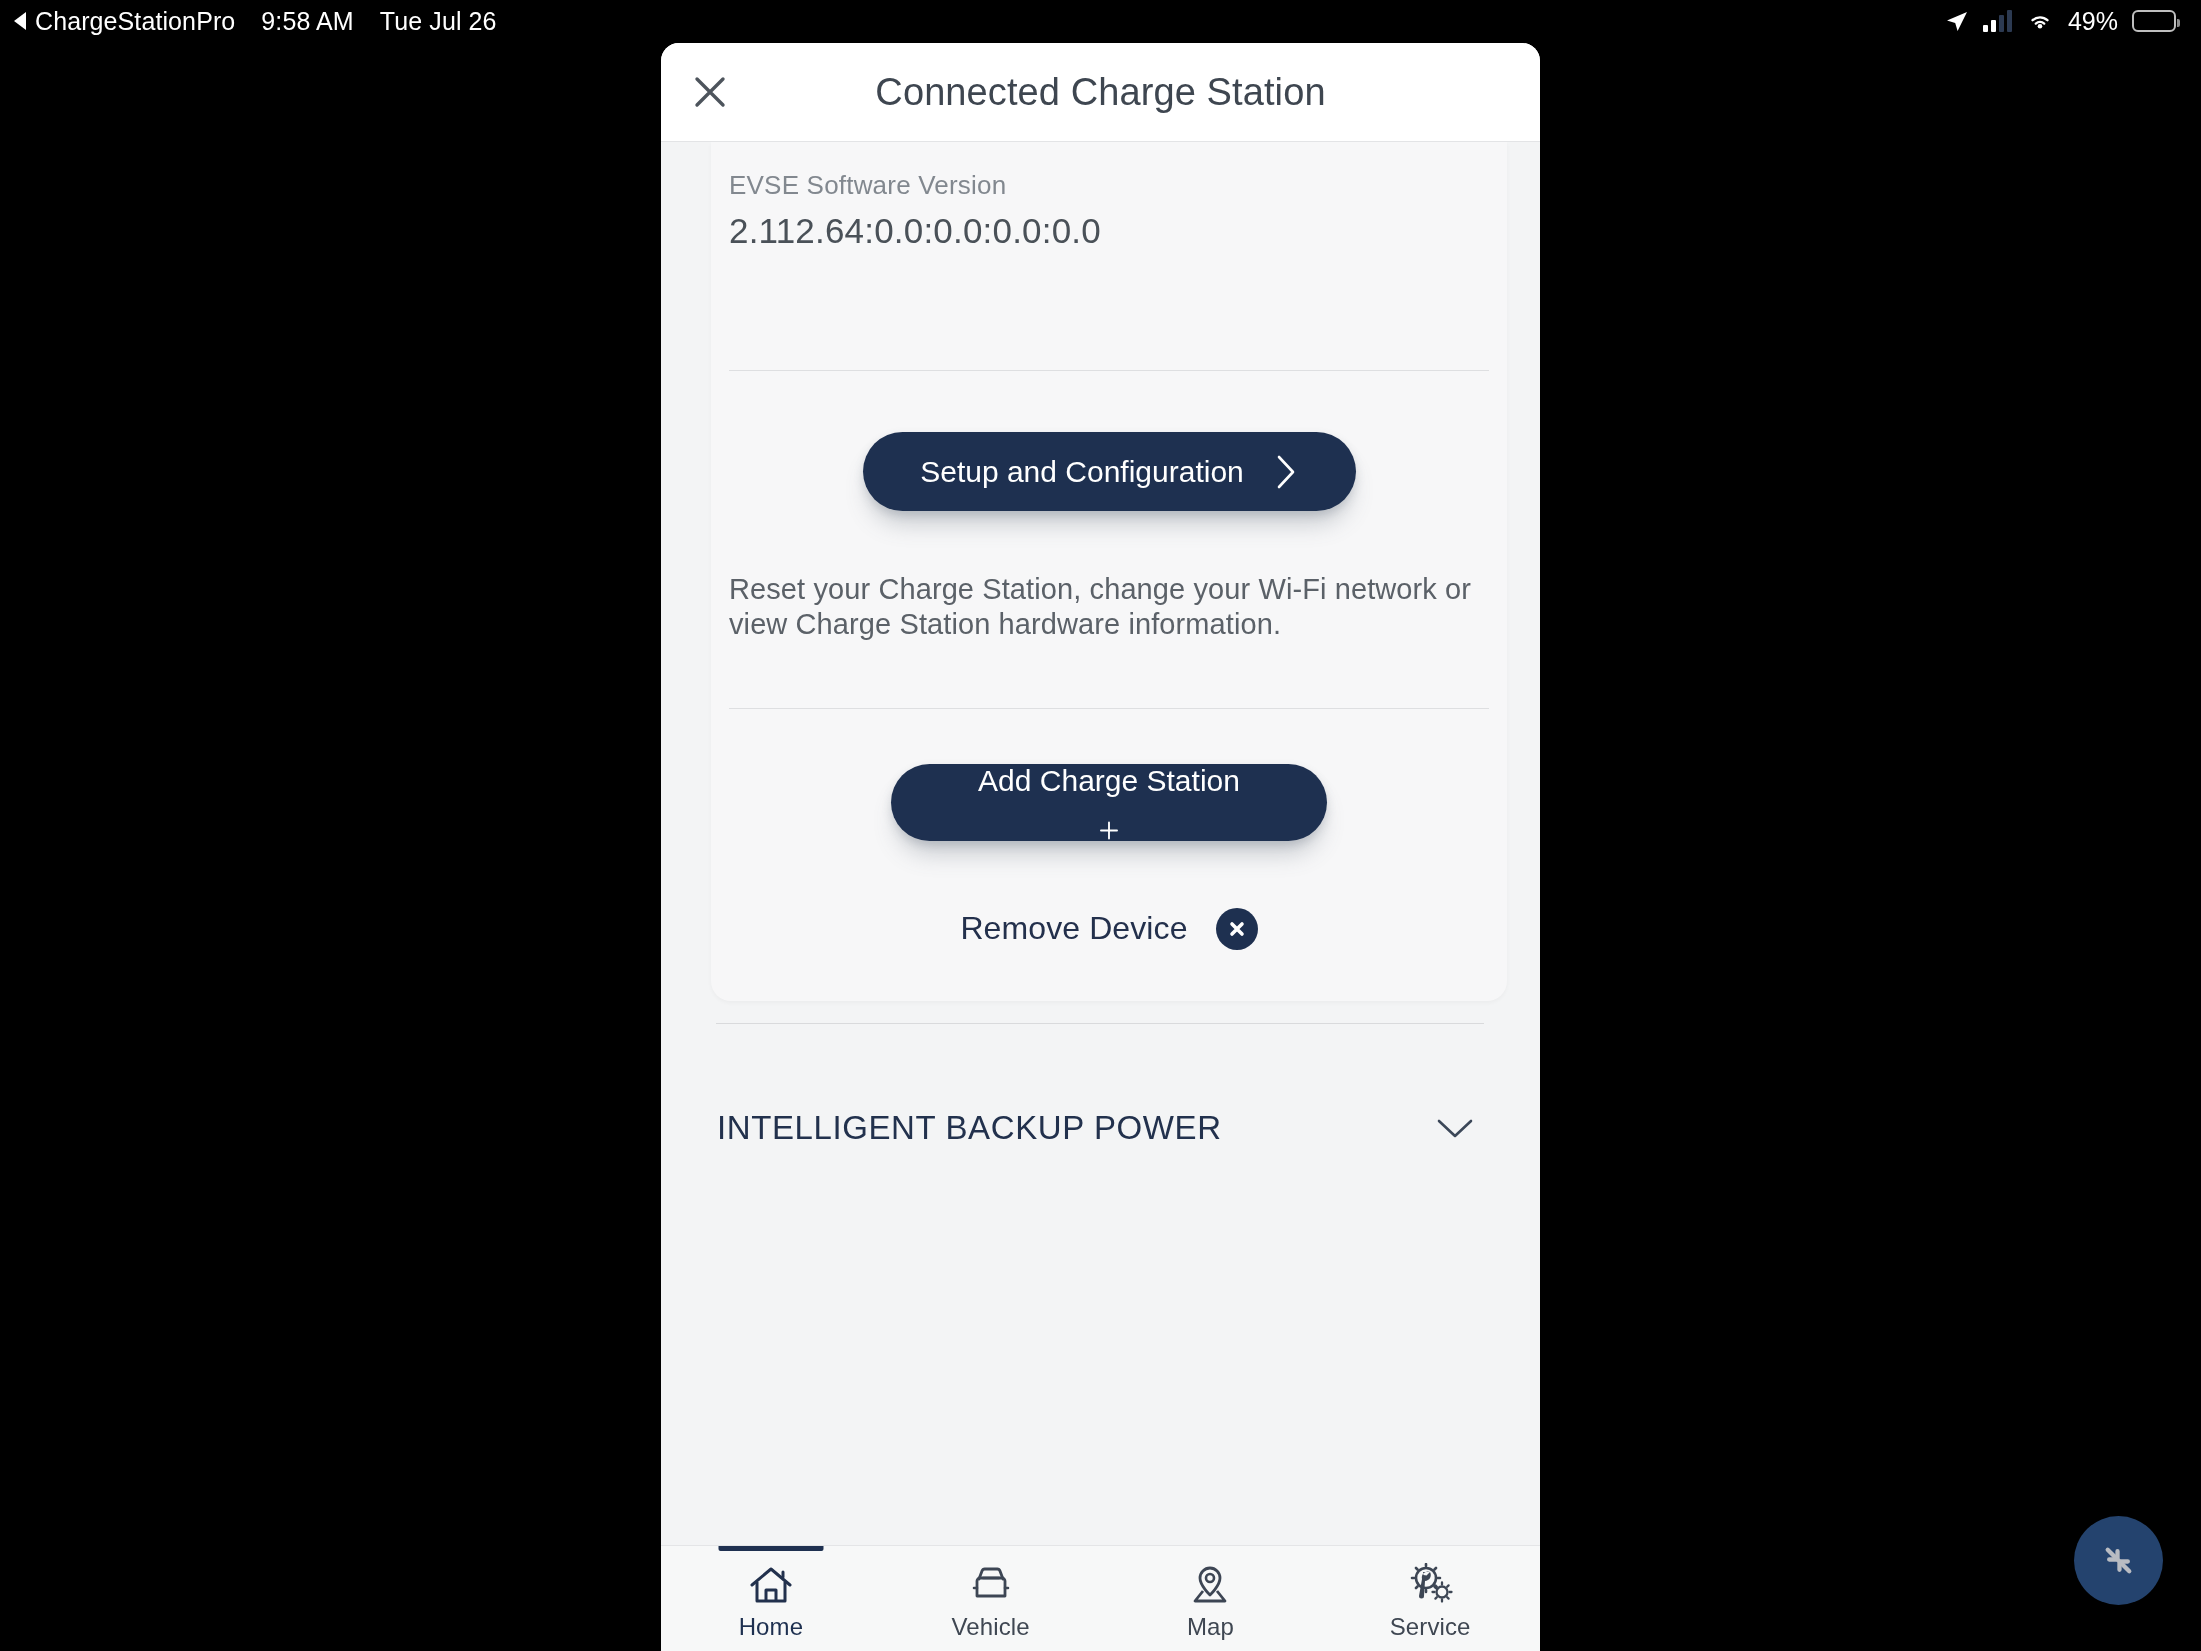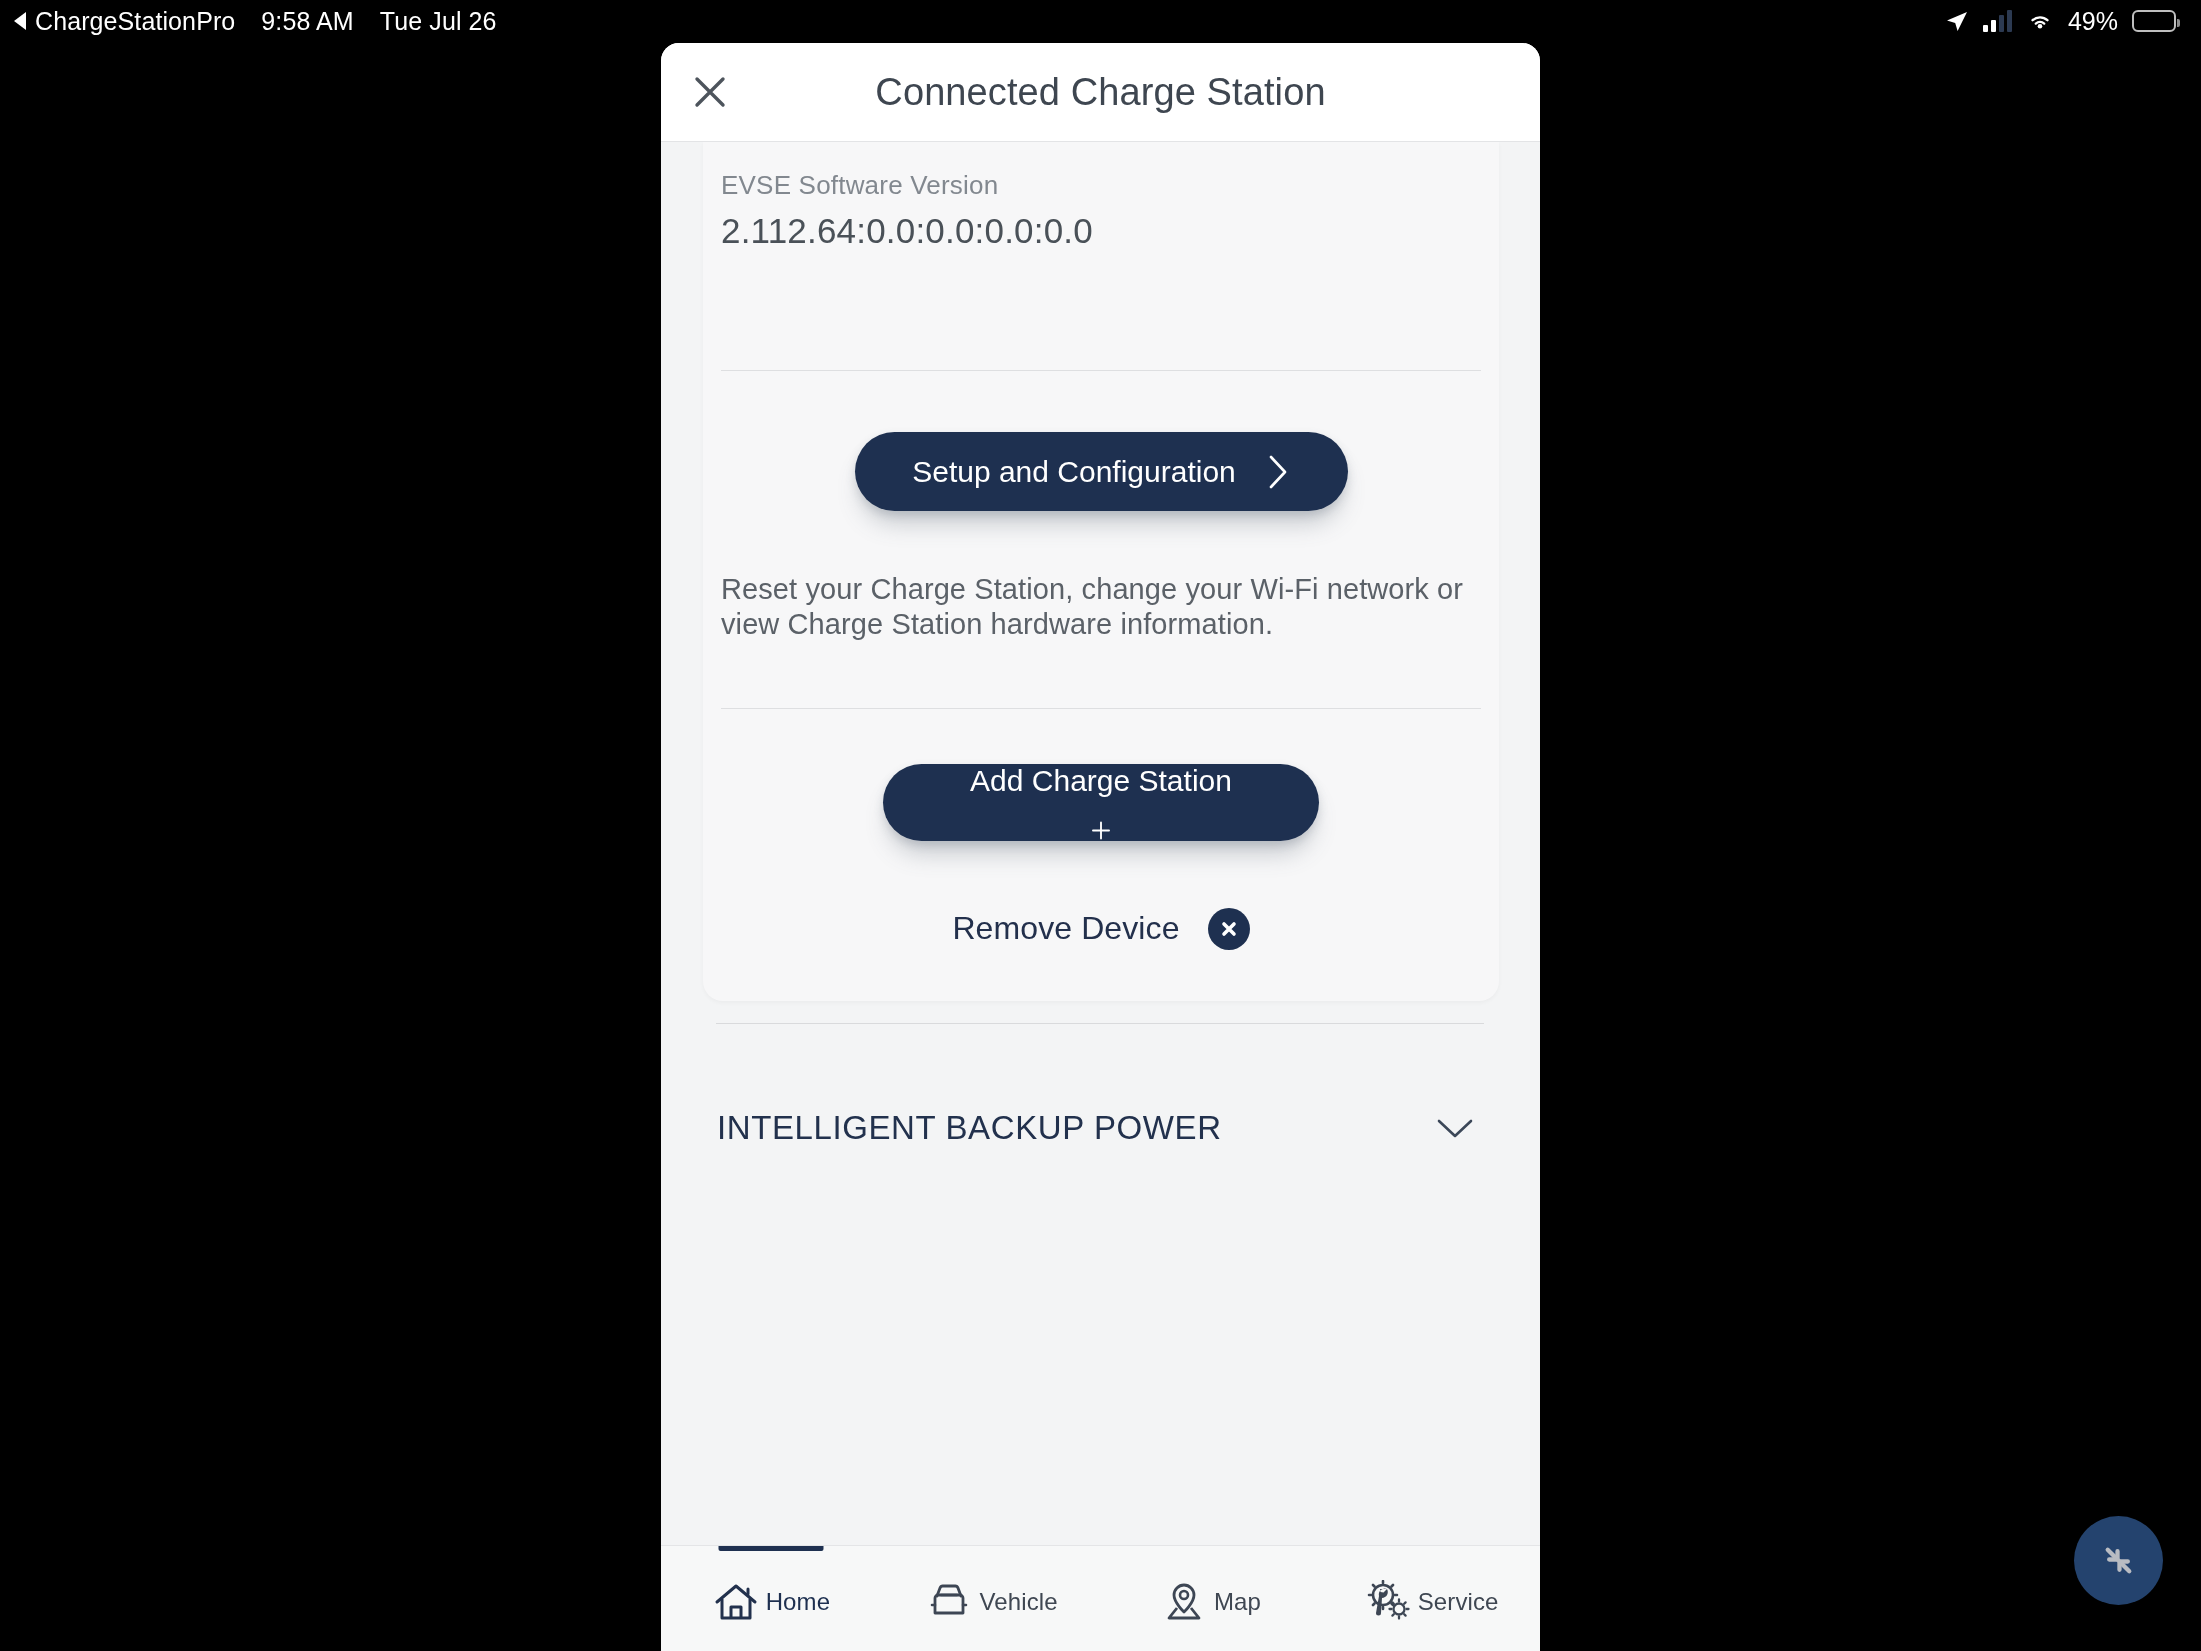--- a/index.html
+++ b/index.html
@@ -133,21 +133,21 @@
   
   .sheet-body {
     flex: 1 1 auto;
     background: #f3f4f5;
     position: relative;
     overflow: hidden;
   }
 
   .info-card {
     position: absolute;
-    left: 42px;
+    left: 50px;
     top: 0;
     width: 796px;
     background: #f7f7f8;
     border-radius: 0 0 20px 20px;
     box-shadow: 0 2px 4px rgba(0,0,0,.035);
     padding: 0 18px;
   }
 
   .version-block { padding: 28px 0 0 0; }
   .version-label {
@@ -271,21 +271,21 @@
     height: 107px;
     background: #f7f8f8;
     border-top: 1px solid #e4e5e7;
     display: flex;
     align-items: stretch;
   }
   .tab {
     flex: 1 1 0;
     position: relative;
     display: flex;
-    flex-direction: row;
+    flex-direction: column;
     align-items: center;
     justify-content: center;
     gap: 6px;
     cursor: pointer;
     padding-top: 6px;
   }
   .tab .tab-label {
     font-size: 24px;
     color: #3f4752;
     letter-spacing: 0.1px;

